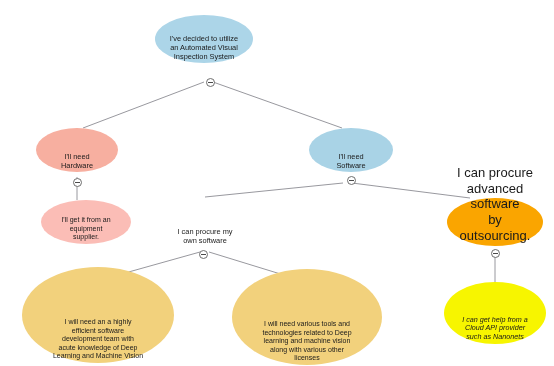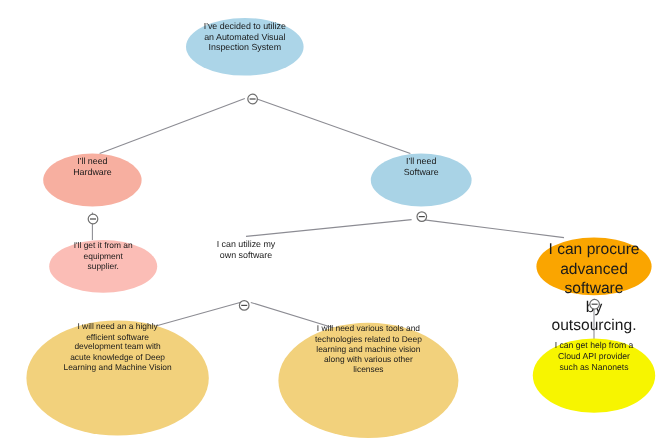--- a/index.html
+++ b/index.html
@@ -22,21 +22,21 @@
     position: absolute;
     left: 0;
     top: 0;
     width: 554px;
     height: 366px;
     pointer-events: none;
   }
   .node {
     position: absolute;
     display: flex;
-    align-items: flex-start;
+    align-items: flex-end;
     justify-content: center;
     text-align: center;
     border-radius: 50%;
     box-sizing: border-box;
     color: #1a1a1a;
     line-height: 1.22;
     padding: 2px 6px;
     -webkit-font-smoothing: antialiased;
   }
   .node .label {
@@ -90,21 +90,21 @@
       <div class="node" style="left: 309px; top: 128px; width: 84px; height: 44px; background: rgb(169, 211, 230); color: rgb(26, 26, 26); font-size: 7.4px;">
         <span class="label">I'll need
 Software</span>
       </div>
       <div class="node" style="left: 41px; top: 200px; width: 90px; height: 44px; background: rgb(251, 189, 182); color: rgb(26, 26, 26); font-size: 7px;">
         <span class="label">I'll get it from an
 equipment
 supplier.</span>
       </div>
       <div class="node" style="left: 154px; top: 197px; width: 102px; height: 50px; color: rgb(26, 26, 26); font-size: 7.4px;">
-        <span class="label">I can utilize my
+        <span class="label">I can procure my
 own software</span>
       </div>
       <div class="node" style="left: 447px; top: 198px; width: 96px; height: 48px; background: rgb(250, 165, 0); color: rgb(26, 26, 26); font-size: 13px;">
         <span class="label">I can procure
 advanced software
 by outsourcing.</span>
       </div>
       <div class="node" style="left: 22px; top: 267px; width: 152px; height: 96px; background: rgb(242, 209, 124); color: rgb(26, 26, 26); font-size: 7px;">
         <span class="label">I will need an a highly
 efficient software
@@ -112,21 +112,21 @@
 acute knowledge of Deep
 Learning and Machine Vision</span>
       </div>
       <div class="node" style="left: 232px; top: 269px; width: 150px; height: 96px; background: rgb(242, 209, 124); color: rgb(26, 26, 26); font-size: 7px;">
         <span class="label">I will need various tools and
 technologies related to Deep
 learning and machine vision
 along with  various other
 licenses</span>
       </div>
-      <div class="node" style="left: 444px; top: 282px; width: 102px; height: 62px; background: rgb(247, 245, 0); color: rgb(26, 26, 26); font-size: 7.2px;">
+      <div class="node" style="left: 444px; top: 282px; width: 102px; height: 62px; background: rgb(247, 245, 0); color: rgb(26, 26, 26); font-size: 7.2px; font-style: italic;">
         <span class="label">I can get help from a
 Cloud API provider
 such as Nanonets</span>
       </div>
     </div>
   <div id="toggle-layer">
       <div class="toggle" style="left: 206px; top: 78px;">
         <span class="bar"></span>
       </div>
       <div class="toggle" style="left: 73px; top: 178px;">

